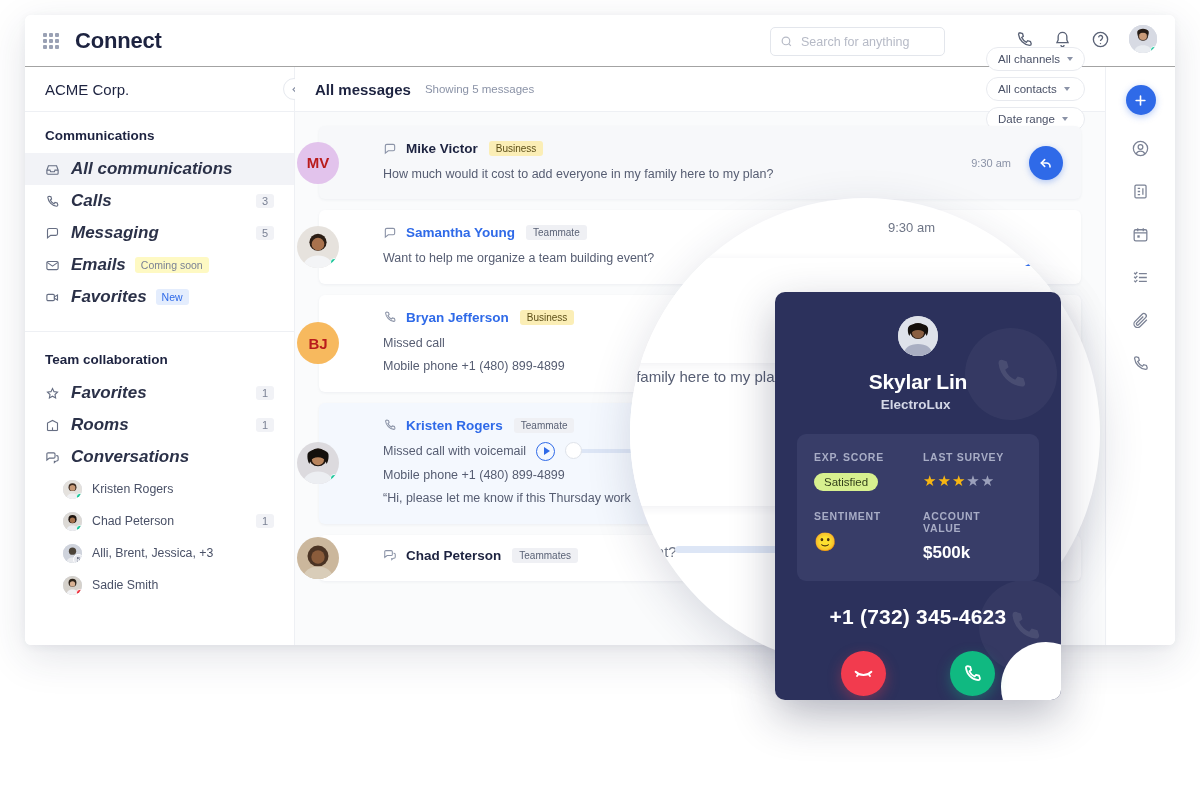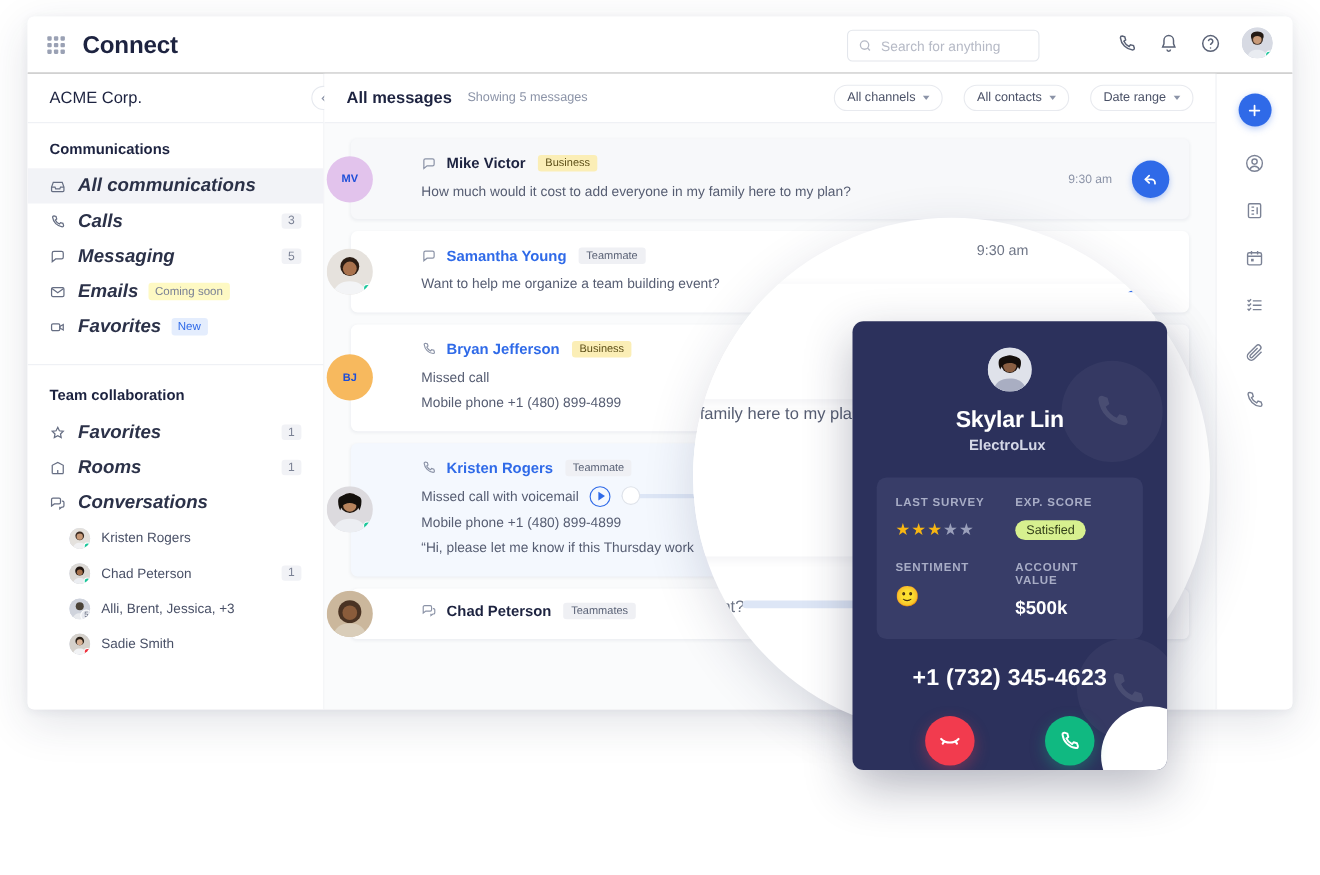--- a/index.html
+++ b/index.html
@@ -80,34 +80,34 @@
   .grp-badge { position:absolute; right:-2px; bottom:-2px; width:11px; height:11px; border-radius:50%;
     background:#e6e8ee; color:#5a6276; font-size:7px; display:flex; align-items:center;
     justify-content:center; border:1.3px solid #fff; }
 
   
   .main { position:absolute; left:270px; top:52px; width:810px; height:578px; background:#fafbfc; }
   .main-head { height:45px; background:#fff; border-bottom:1px solid #eef0f4;
     display:flex; align-items:center; padding:0 20px; }
   .main-title { font-size:15px; font-weight:700; color:#1d2340; }
   .main-sub { margin-left:14px; font-size:11.5px; color:#8b93a7; }
-  .filters { margin-left:auto; display:flex; gap:19px; }
+  .filters { margin-left:auto; display:flex; gap:6px;flex-direction:column; }
   .filter-chip { height:24px; border:1px solid #e8eaef; border-radius:12px; background:#fff;
     display:flex; align-items:center; padding:0 11px; font-size:11.5px; color:#4a5167; cursor:pointer; gap:7px; }
   .caret { width:0;height:0;border-left:3.5px solid transparent;border-right:3.5px solid transparent;
     border-top:4.5px solid #8b93a7; }
 
   .msg-list { padding:14px 24px; }
   .msg-card { background:#fff; border-radius:6px; margin-bottom:11px; position:relative;
     padding:15px 18px 15px 64px; box-shadow:0 1px 3px rgba(40,45,80,.06); min-height:62px; }
   .msg-card.read { background:#f7f8fa; }
   .msg-card.highlight { background:#f4f8fe; }
   .msg-av { position:absolute; left:-22px; top:50%; transform:translateY(-50%);
     width:42px; height:42px; border-radius:50%; overflow:hidden; display:flex;
-    align-items:center; justify-content:center; font-size:10px; font-weight:700; color:#1d4ed8; }
+    align-items:center; justify-content:center; font-size:15px; font-weight:700; color:#b91c1c; }
   .msg-av .sd { position:absolute; right:1px; bottom:2px; width:8px;height:8px;border-radius:50%;
     background:#18c79a; border:1.5px solid #fff; }
   .msg-row1 { display:flex; align-items:center; }
   .msg-type-ico { width:14px;height:14px;color:#8b93a7;margin-right:9px;flex:0 0 14px;display:block;}
   .msg-name { font-size:13.5px; font-weight:700; color:#1d2340; }
   .msg-name.link { color:#2f6ae8; }
   .tag { margin-left:11px; font-size:10px; padding:2px 7px; border-radius:3px; }
   .tag.business { background:#fbeeb6; color:#5d4f18; }
   .tag.teammate { background:#eff0f4; color:#5a6276; }
   .msg-body { margin-top:9px; font-size:12.5px; color:#565d72; line-height:1.55; }
@@ -594,28 +594,28 @@
         </svg>
       </div>
       <div>
         <div class="cc-name">Skylar Lin</div>
         <div class="cc-org">ElectroLux</div>
       </div>
     </div>
 
     <div class="cc-stats">
       <div>
-        <div class="st-lbl">LAST SURVEY</div>
-        <div class="st-val stars"><span class="star-on">★</span><span class="star-on">★</span><span class="star-on">★</span><span class="star-off">★</span><span class="star-off">★</span></div>
-      </div>
-      <div>
         <div class="st-lbl">EXP. SCORE</div>
         <div class="st-val">
           <span class="badge-sat">Satisfied</span>
         </div>
+      </div>
+      <div>
+        <div class="st-lbl">LAST SURVEY</div>
+        <div class="st-val stars"><span class="star-on">★</span><span class="star-on">★</span><span class="star-on">★</span><span class="star-off">★</span><span class="star-off">★</span></div>
       </div>
       <div>
         <div class="st-lbl">SENTIMENT</div>
         <div class="st-val emoji">🙂</div>
       </div>
       <div>
         <div class="st-lbl">ACCOUNT VALUE</div>
         <div class="st-val money">$500k</div>
       </div>
     </div>

